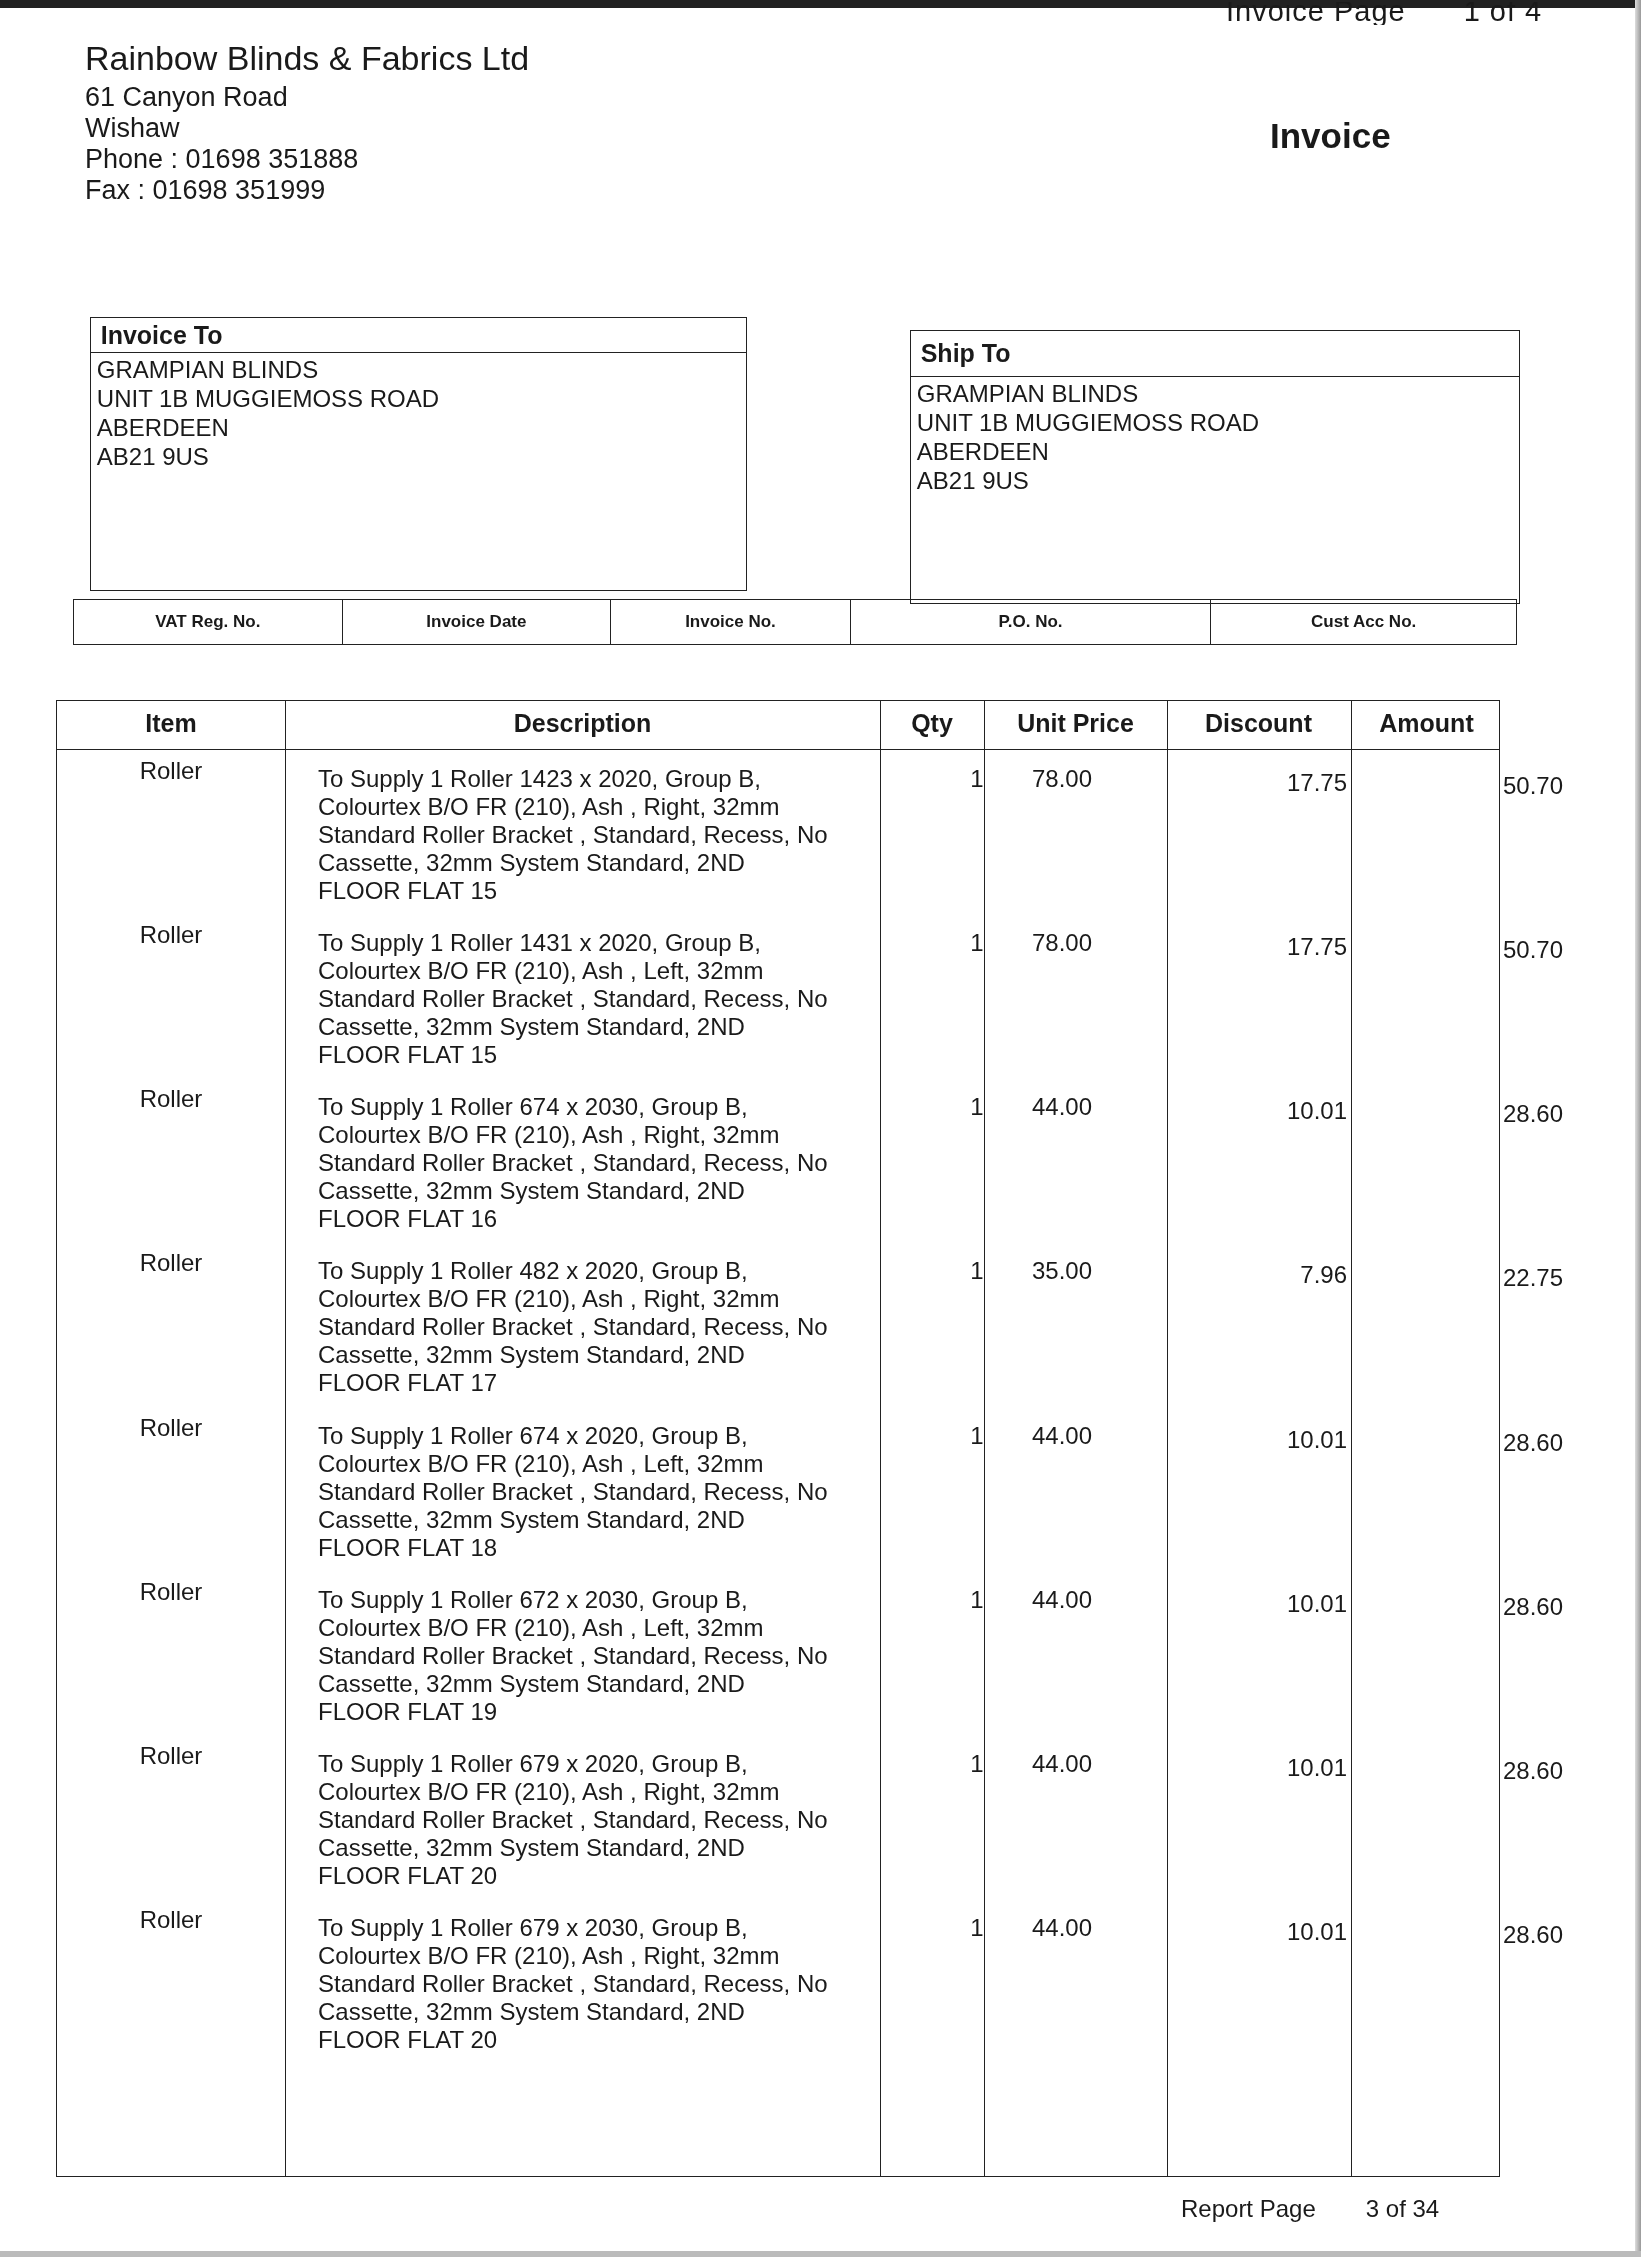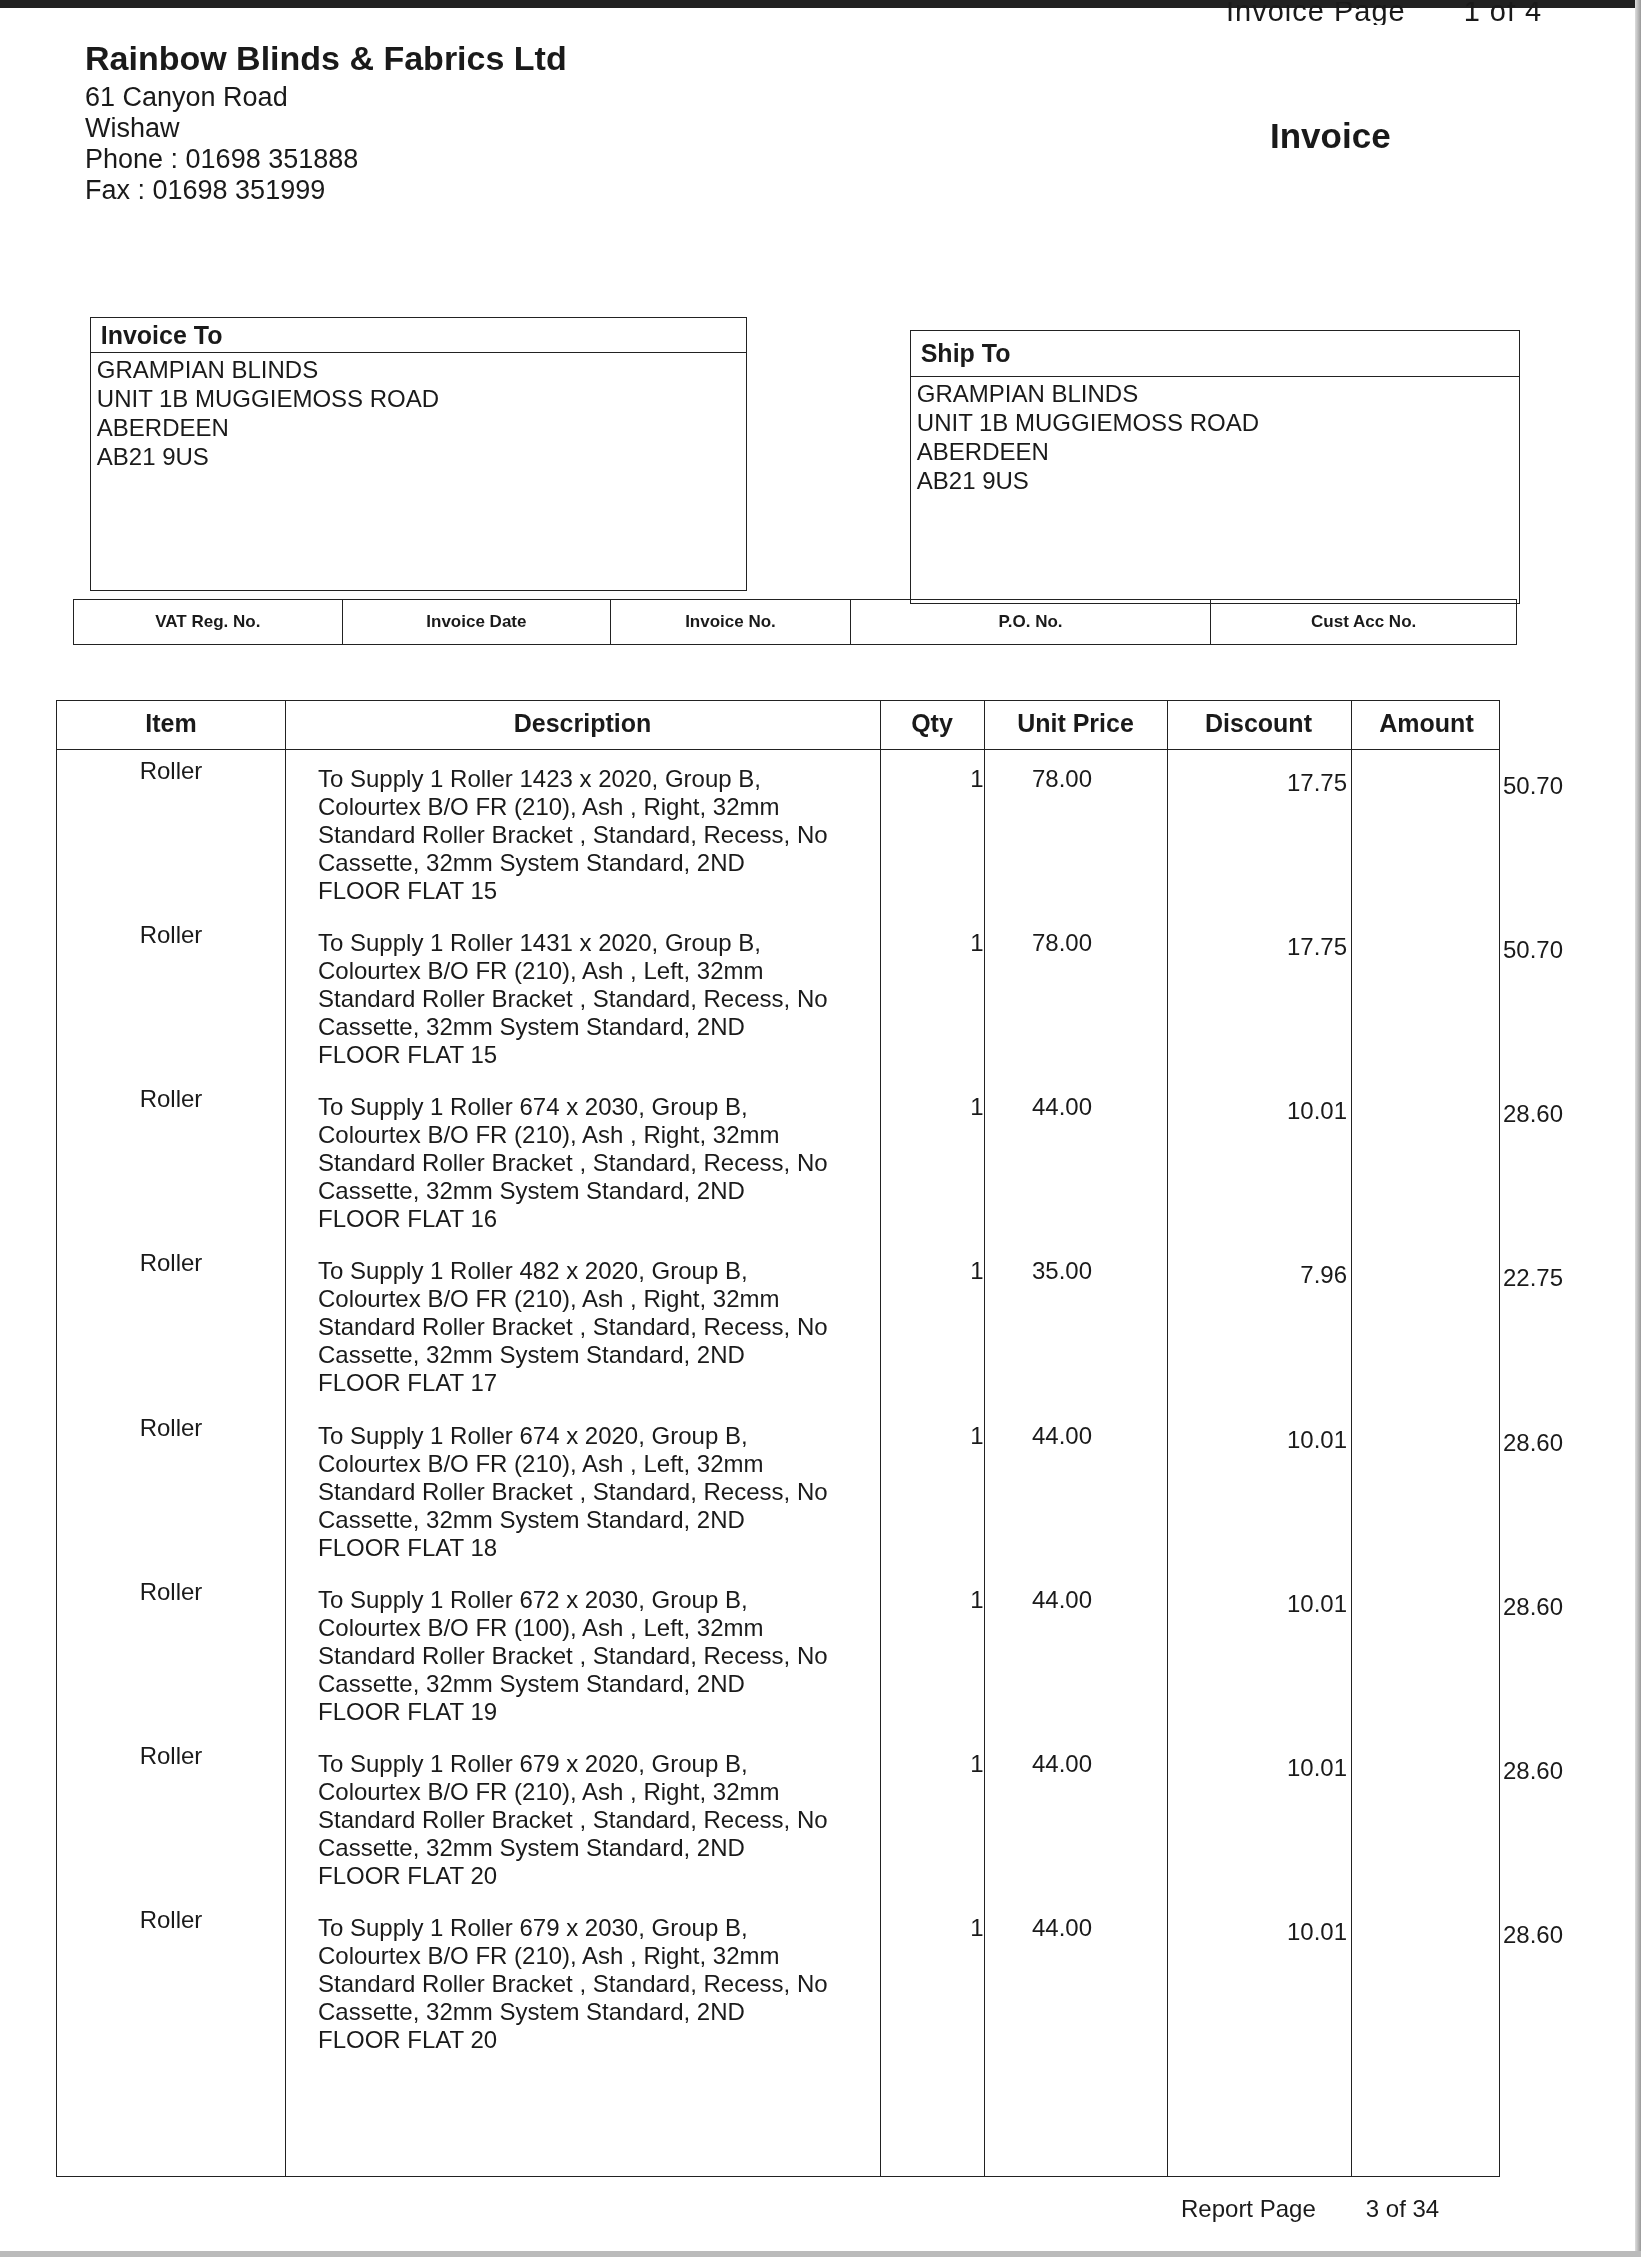--- a/index.html
+++ b/index.html
@@ -36,21 +36,21 @@
     }
     .invoice-page-top span { display: block; transform: translateY(-15.4px); }
     .doc-title {
       position: absolute; left: 1270px; top: 116px;
       font-size: 35px; font-weight: bold;
     }
     .company {
       position: absolute; left: 85px; top: 39px;
     }
     .company-name {
-      font-size: 34px; font-weight: bold; margin-bottom: 3.9px;
+      font-size: 34px; font-weight: normal; margin-bottom: 3.9px;
     }
     .company-line {
       font-size: 27px; line-height: 31px;
     }
     .addr-box {
       position: absolute; border: 1.9px solid #222; background: #fff;
     }
     .addr-box .box-head {
       font-size: 25px; font-weight: bold; padding: 3.9px 9.7px;
       border-bottom: 1.9px solid #222; height: 35px; box-sizing: border-box;
@@ -229,21 +229,21 @@
 Cassette, 32mm System Standard, 2ND
 FLOOR FLAT 18</div>
     <div class="cell c-qty" style="top:7.7px">1</div>
     <div class="cell c-price" style="top:7.7px">44.00</div>
     <div class="cell c-disc" style="top:11.6px">10.01</div>
     <div class="cell c-amt" style="top:15.4px">28.60</div>
   </div>
   <div class="row" style="top:877px">
     <div class="cell c-item">Roller</div>
     <div class="cell c-desc" style="top:7.7px">To Supply 1 Roller  672 x 2030, Group B,
-Colourtex B/O FR (100), Ash , Left, 32mm
+Colourtex B/O FR (210), Ash , Left, 32mm
 Standard Roller Bracket , Standard, Recess, No
 Cassette, 32mm System Standard, 2ND
 FLOOR FLAT 19</div>
     <div class="cell c-qty" style="top:7.7px">1</div>
     <div class="cell c-price" style="top:7.7px">44.00</div>
     <div class="cell c-disc" style="top:11.6px">10.01</div>
     <div class="cell c-amt" style="top:15.4px">28.60</div>
   </div>
   <div class="row" style="top:1041px">
     <div class="cell c-item">Roller</div>

